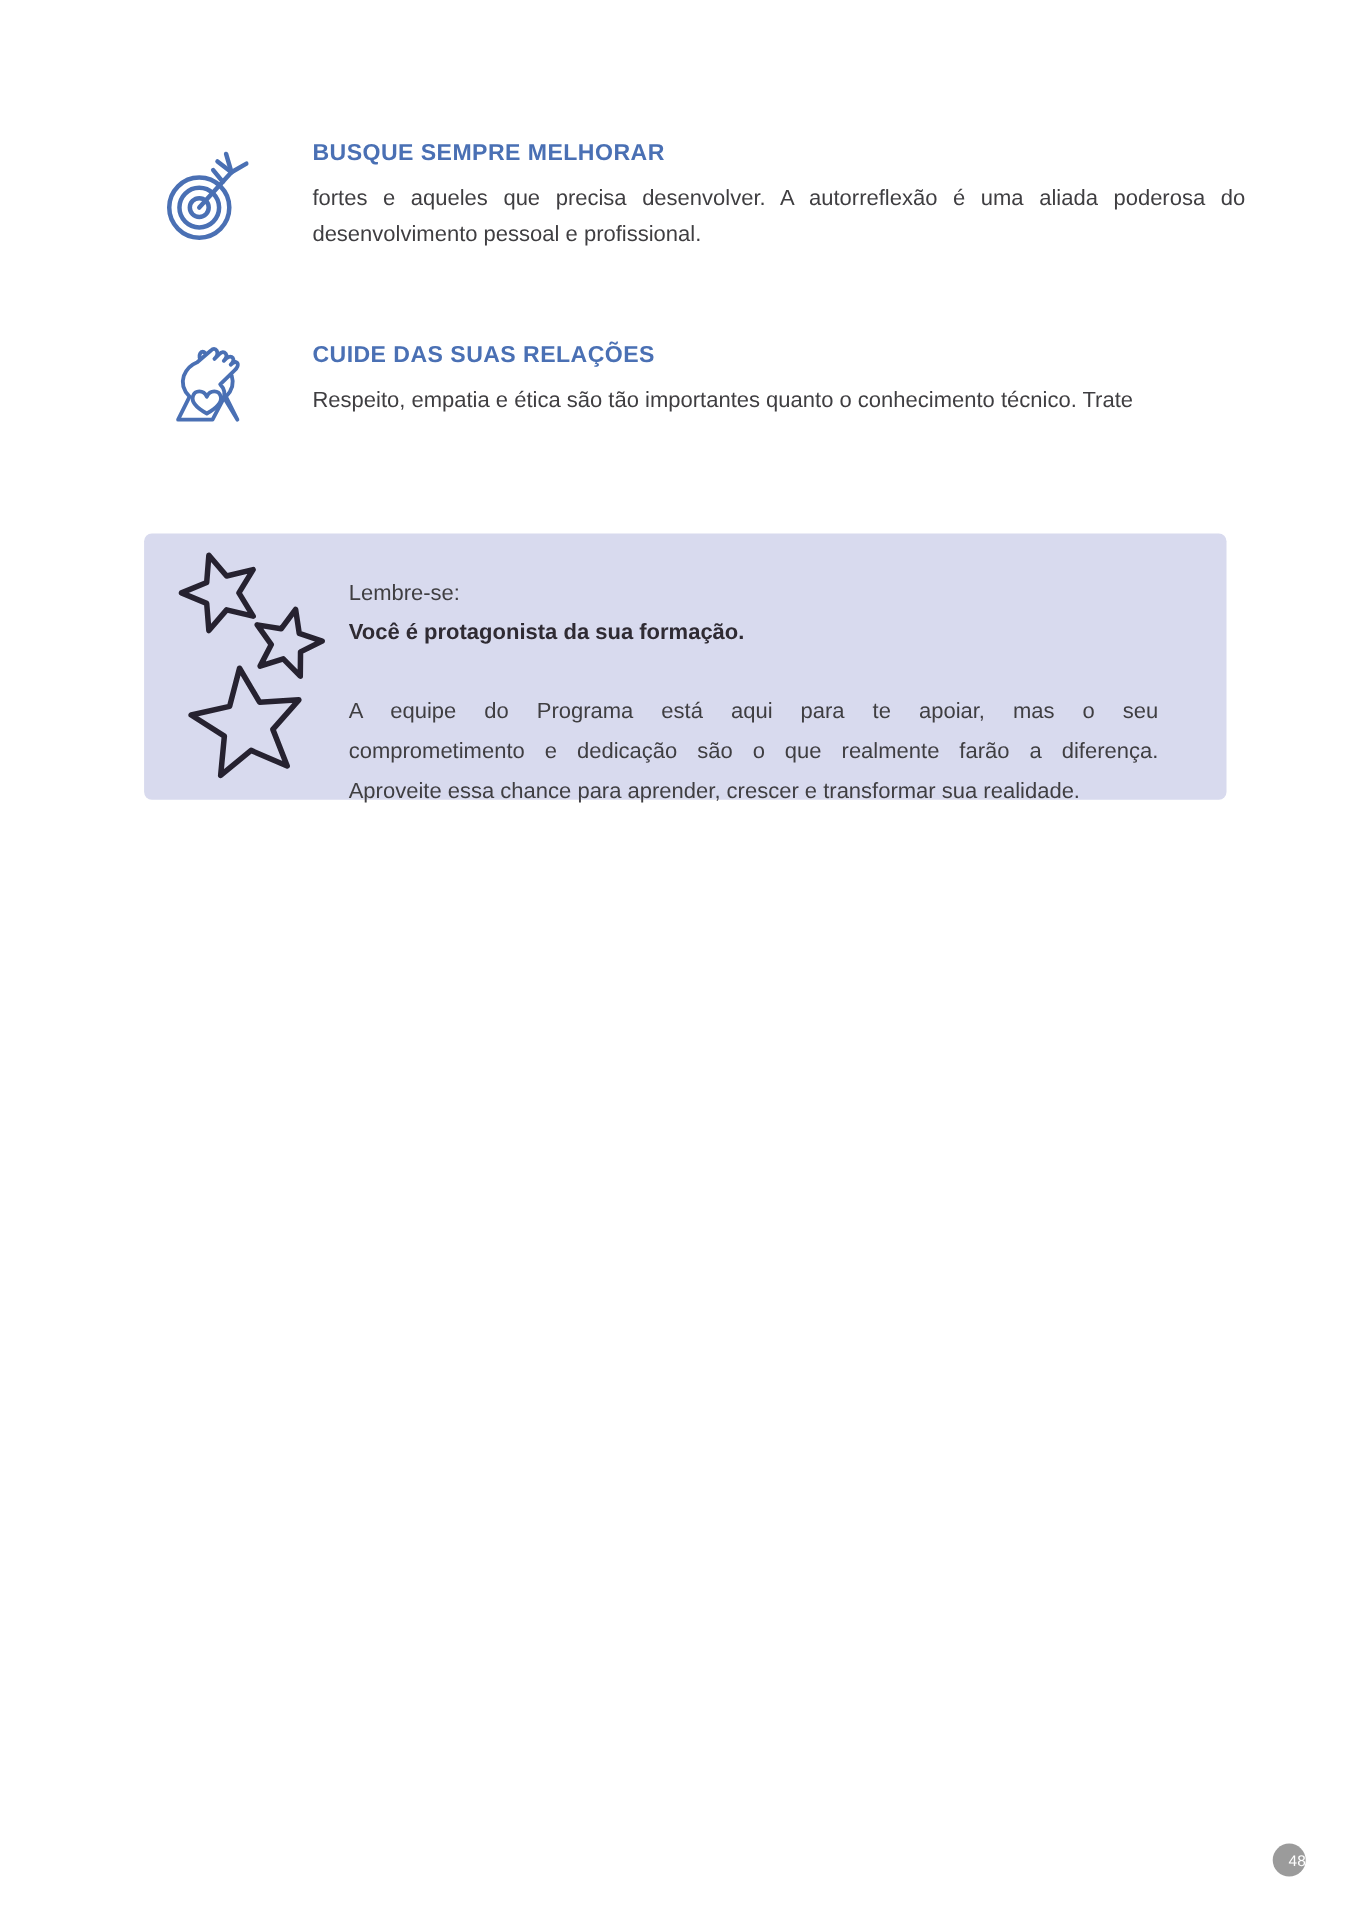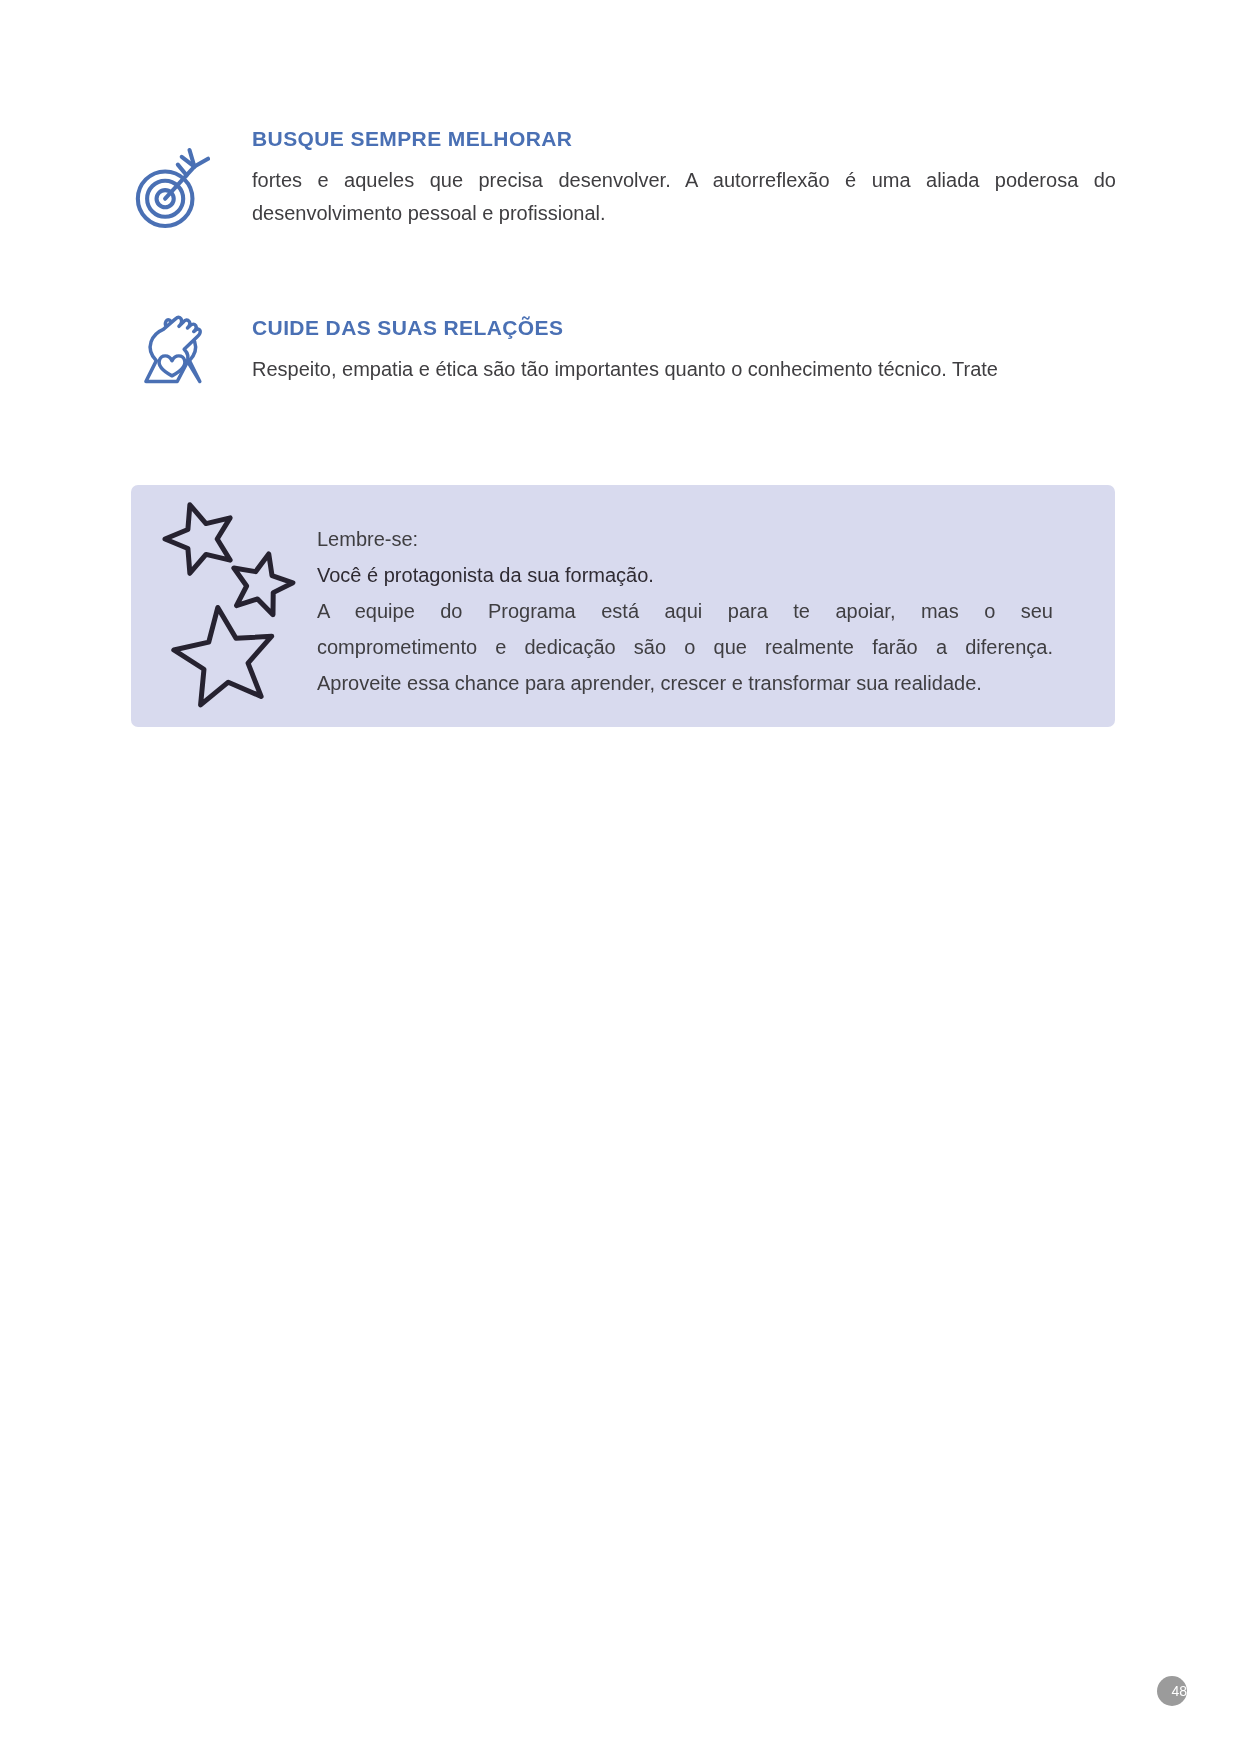--- a/index.html
+++ b/index.html
@@ -7,24 +7,25 @@
     position: relative;
     width: 1241px;
     height: 1754px;
     background: #ffffff;
     overflow: hidden;
     font-family: "Liberation Sans", sans-serif;
     color: #3f3e41;
   }
   .section {
     position: absolute;
-    left: 132px;
+    left: 148px;
     width: 984px;
     display: flex;
-    align-items: flex-end;
+    align-items: center;
+    gap: 16px;
   }
   .section-1 { top: 124px; }
   .section-2 { top: 302px; }
   .icon-col { width: 120px; flex: none; }
   .icon-col svg { display: block; margin-top: 2px; }
   .text-col { flex: 1 1 auto; min-width: 0; }
   .sec-heading {
     margin: 0 0 12px 0;
     padding-top: 2px;
     font-size: 21px;
@@ -53,27 +54,28 @@
     padding: 36px 62px 0 186px;
   }
   .note-intro {
     font-size: 20px;
     line-height: 36px;
     color: #3f3e41;
   }
   .note-highlight {
     font-size: 20px;
     line-height: 36px;
-    font-weight: 400;
+    font-weight: 700;
     color: #2f2b33;
   }
   .note-body {
     font-size: 20px;
     line-height: 36px;
     color: #3f3e41;
+    margin-top: 36px;
   }
   .stars-wrap {
     position: absolute;
     left: 18px;
     top: 12px;
     width: 180px;
     height: 225px;
   }
   .page-badge {
     position: absolute;

